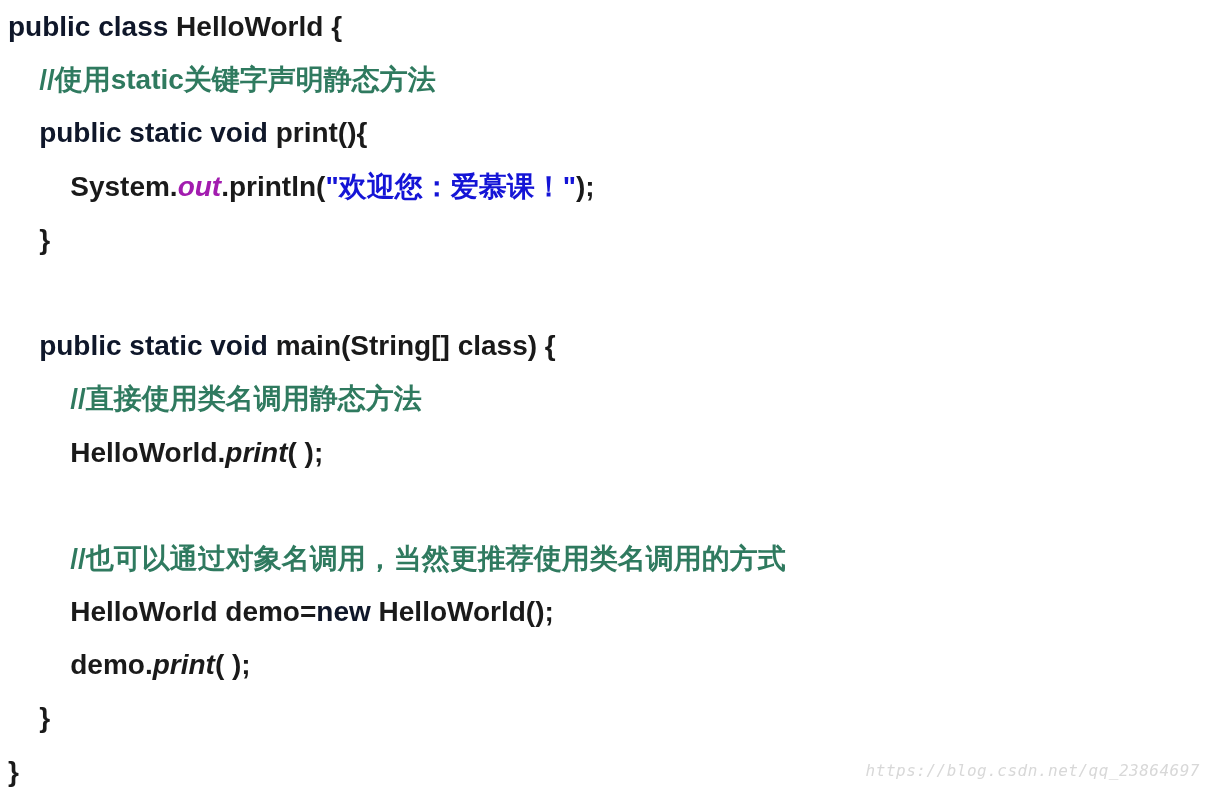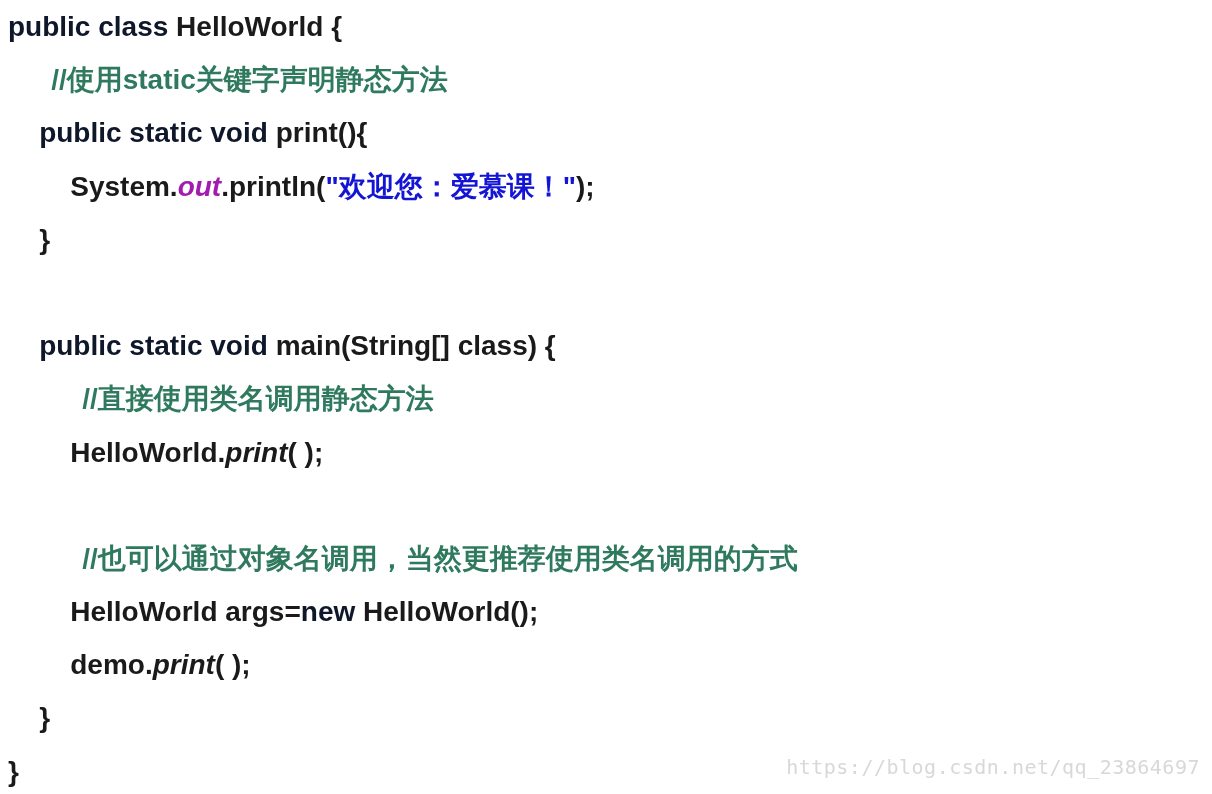--- a/index.html
+++ b/index.html
@@ -14,47 +14,48 @@
     width: 1212px;
     height: 794px;
     position: relative;
     overflow: hidden;
   }
   .code {
     white-space: pre;
     padding-left: 8px;
   }
   .kw { color: #0f172a; } 
-  .cm { color: #2f7a5f; margin-left: 12px; } 
+  .cm { color: #2f7a5f; } 
   .str { color: #1414d6; } 
   .fld { color: #a21caf; font-style: italic; } 
   .it { font-style: italic; }
   .watermark {
     position: absolute;
     right: 12px;
     bottom: 8px;
-    font-size: 20px;
+    font-size: 16px;
     font-weight: normal;
     color: #d8d8d8;
     font-family: Consolas, monospace;
     letter-spacing: 0.5px;
+    font-style: italic;
   }
 </style>
 </head>
 <body>
 
 <div class="code"><span class="kw">public</span> <span class="kw">class</span> <span>HelloWorld</span><span> {</span>
     <span class="cm">//使用static关键字声明静态方法</span>
     <span class="kw">public</span> <span class="kw">static</span> <span class="kw">void</span><span> print</span><span>(){</span>
         <span>System.</span><span class="fld">out</span><span>.println(</span><span class="str">"欢迎您：爱慕课！"</span><span>);</span>
     <span>}</span>
 
     <span class="kw">public</span> <span class="kw">static</span> <span class="kw">void</span><span> main</span><span>(String[] class) {</span>
         <span class="cm">//直接使用类名调用静态方法</span>
         <span>HelloWorld.</span><span class="it">print</span><span>( );</span>
 
         <span class="cm">//也可以通过对象名调用，当然更推荐使用类名调用的方式</span>
-        <span>HelloWorld args=</span><span class="kw">new</span><span> HelloWorld();</span>
+        <span>HelloWorld demo=</span><span class="kw">new</span><span> HelloWorld();</span>
         <span>demo.</span><span class="it">print</span><span>( );</span>
     <span>}</span>
 <span>}</span></div>
 
 <div class="watermark">https://blog.csdn.net/qq_23864697</div>
 
 </body></html>

